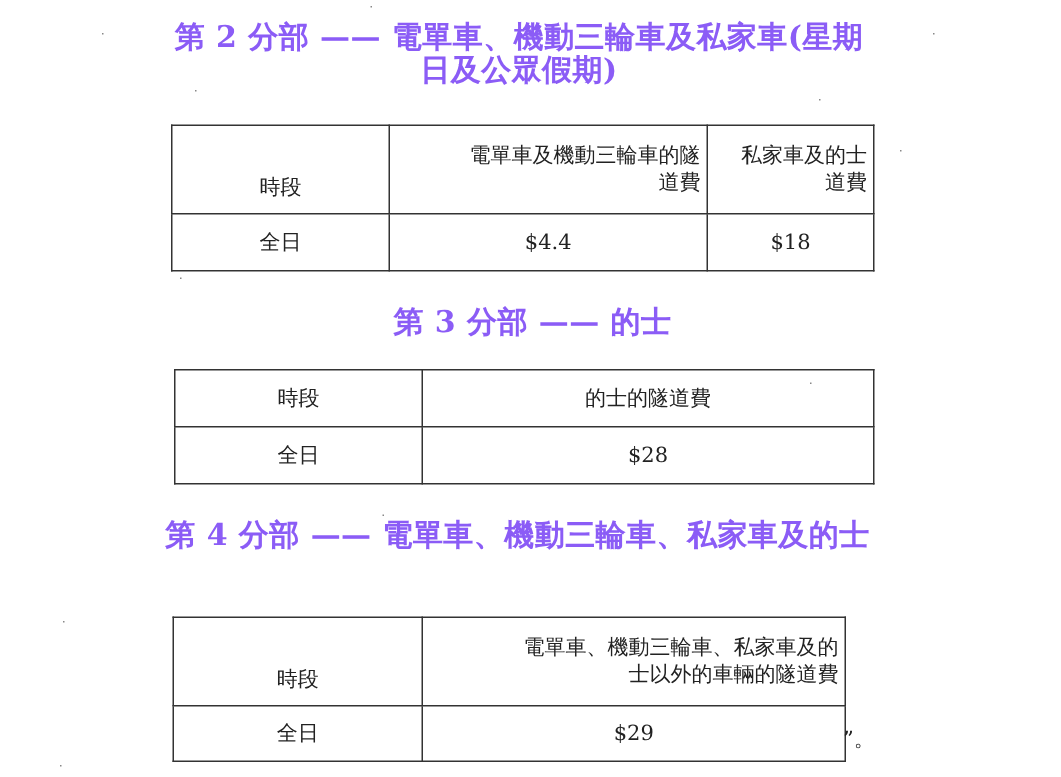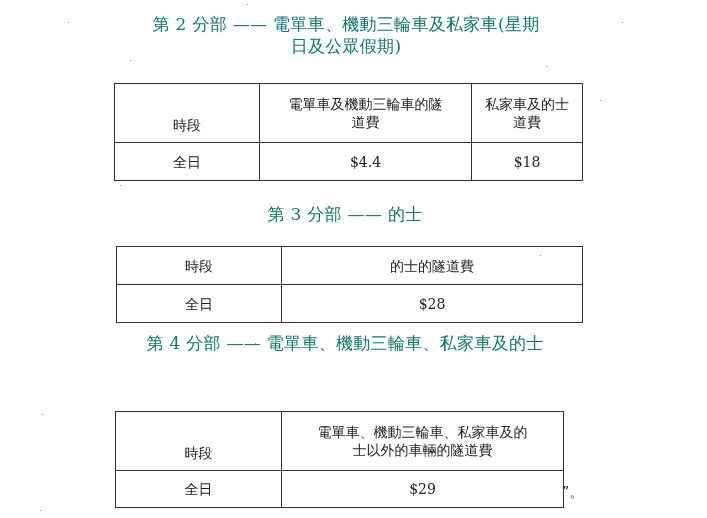--- a/index.html
+++ b/index.html
@@ -10,42 +10,42 @@
     body {
       width: 707px;
       height: 518px;
       position: relative;
       overflow: hidden;
       font-family: "DejaVu Serif", "Liberation Serif", serif;
       color: #1a1a1a;
     }
     .heading {
       position: absolute;
-      font-weight: normal;
-      font-size: 17px;
+      font-weight: bold;
+      font-size: 20px;
       line-height: 22px;
       text-align: center;
-      color: #0f766e;
+      color: #8b5cf6;
       letter-spacing: 0.3px;
     }
     .heading .line { display: block; white-space: nowrap; }
     table.fee {
       position: absolute;
       border-collapse: collapse;
       font-size: 14px;
       color: #222;
     }
     table.fee td {
       border: 1.2px solid #333;
       text-align: center;
       padding: 0 4px;
       line-height: 18px;
     }
     td.period-head { vertical-align: bottom; padding-bottom: 8px !important; }
-    td.wrap-head span { display: block; }
+    td.wrap-head span { display: block; text-align: right; }
     .trail {
       position: absolute;
       font-size: 14px;
       color: #222;
     }
     .speck {
       position: absolute;
       width: 1px;
       height: 1px;
       background: #888;
@@ -75,38 +75,38 @@
     </td>
   </tr>
   <tr style="height:38px;">
     <td>全日</td>
     <td>$4.4</td>
     <td>$18</td>
   </tr>
 </tbody>
   </table>
 
-<div class="heading" style="left:200px; top:203px; width:290px;">
+<div class="heading" style="left:210px; top:203px; width:290px;">
   <span class="line">第 3 分部  ——  的士</span>
 </div>
 
 <table class="fee" style="left:116px; top:246px; width:467px;">
   <tbody>
       <tr style="height:38px;">
     <td style="width:156px;">時段</td>
     <td>的士的隧道費</td>
   </tr>
   <tr style="height:38px;">
     <td>全日</td>
     <td>$28</td>
   </tr>
 </tbody>
   </table>
 
-<div class="heading" style="left:95px; top:332px; width:500px;">
+<div class="heading" style="left:95px; top:345px; width:500px;">
   <span class="line">第 4 分部  ——  電單車、機動三輪車、私家車及的士</span>
 </div>
 
 <table class="fee" style="left:115px; top:411px; width:449px;">
   <tbody>
       <tr style="height:59px;">
     <td class="period-head" style="width:157px;">
       <span>時段</span>
     </td>
     <td class="wrap-head">

